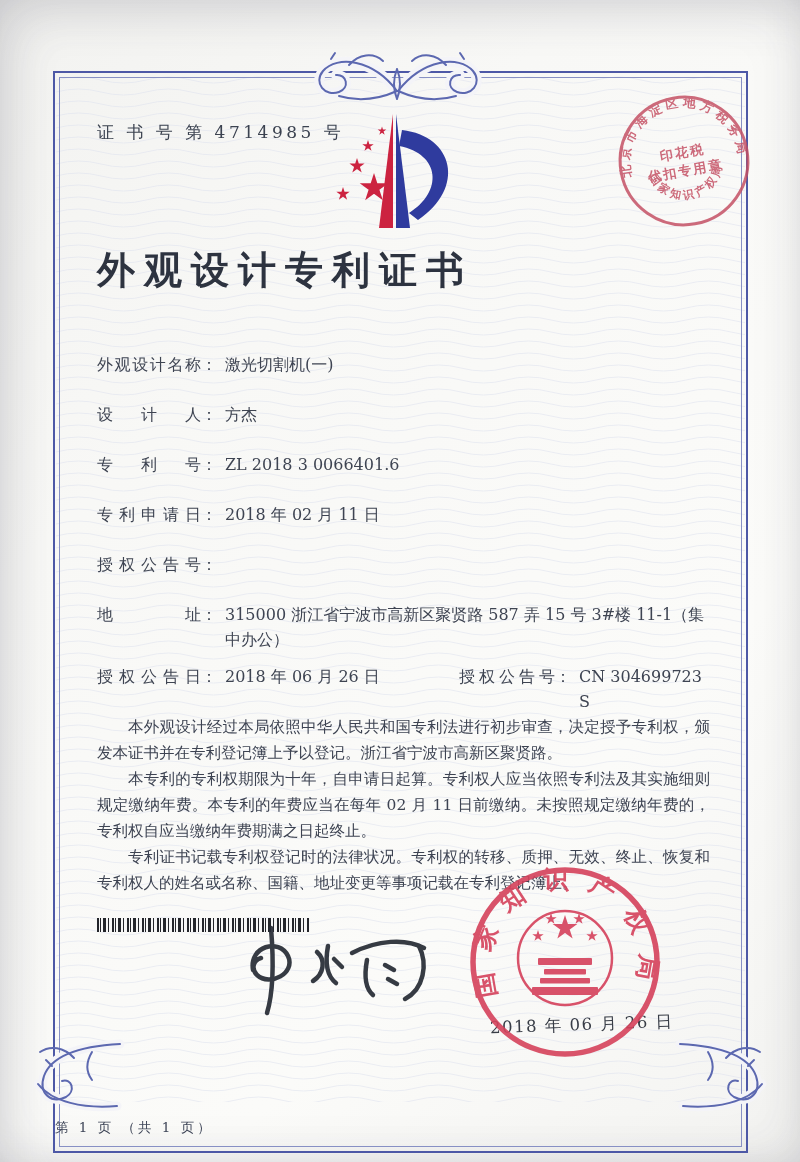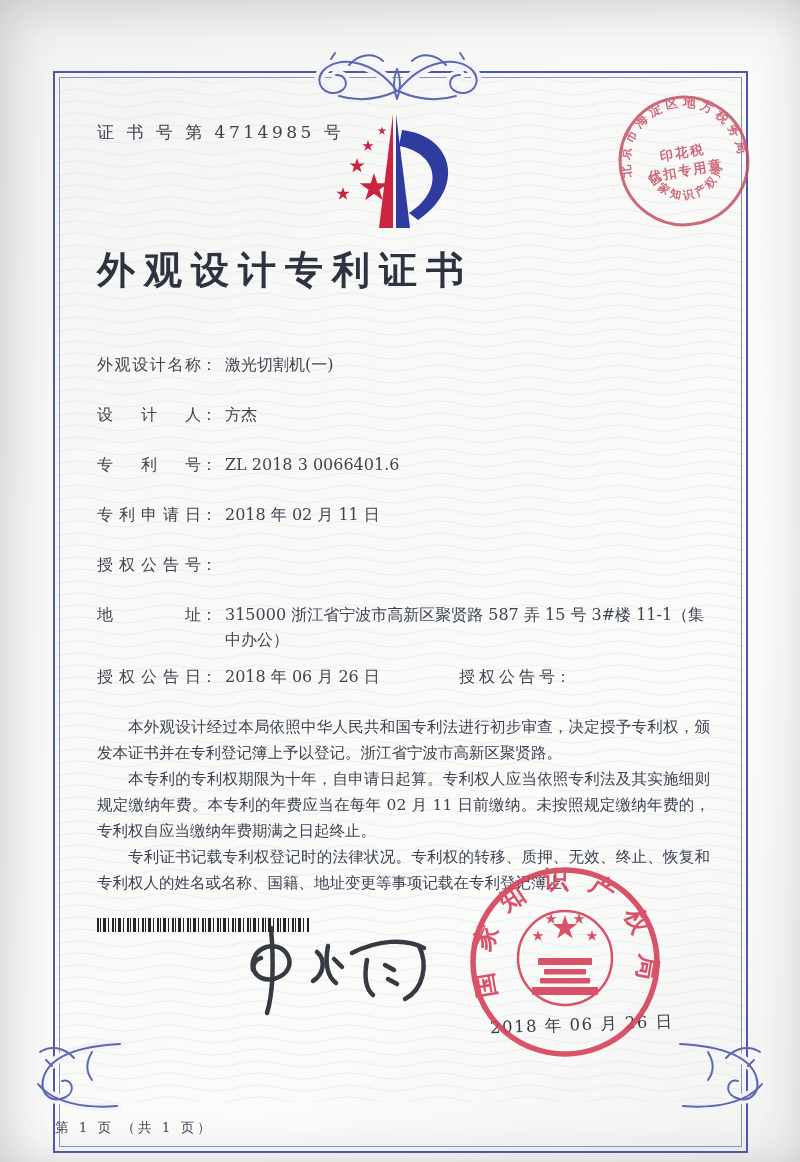--- a/index.html
+++ b/index.html
@@ -126,20 +126,21 @@
             <span class="colon">：</span>
             <span class="fvalue">315000 浙江省宁波市高新区聚贤路 587 弄 15 号 3#楼 11-1（集中办公）</span>
         </div>
         <div class="row">
           <span class="flabel">授权公告日</span>
             <span class="colon">：</span>
             <span class="fvalue">2018 年 06 月 26 日</span>
           <span class="grant">
             <span class="flabel">授权公告号</span>
               <span class="colon">：</span>
+              <span class="fvalue">CN 304699723 S</span>
           </span>
         </div>
       </div>
 
       <div class="paras">
         <p>本外观设计经过本局依照中华人民共和国专利法进行初步审查，决定授予专利权，颁发本证书并在专利登记簿上予以登记。浙江省宁波市高新区聚贤路。</p>
         <p>本专利的专利权期限为十年，自申请日起算。专利权人应当依照专利法及其实施细则规定缴纳年费。本专利的年费应当在每年 02 月 11 日前缴纳。未按照规定缴纳年费的，专利权自应当缴纳年费期满之日起终止。</p>
         <p>专利证书记载专利权登记时的法律状况。专利权的转移、质押、无效、终止、恢复和专利权人的姓名或名称、国籍、地址变更等事项记载在专利登记簿上。</p>
       </div>
 

